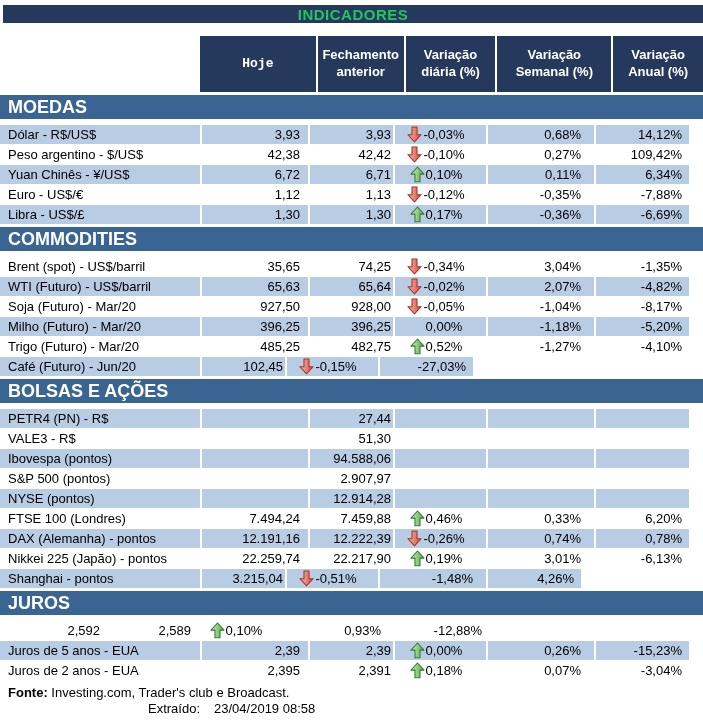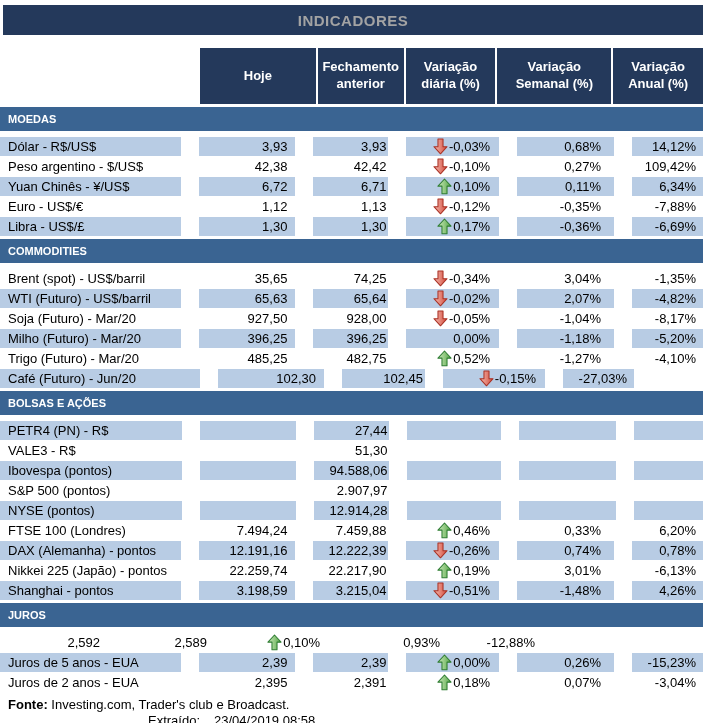--- a/index.html
+++ b/index.html
@@ -2,50 +2,50 @@
 <html style="--navy: #24395B; --band: #3A6492; --stripe: #B8CCE4;"><head>
 <meta charset="utf-8">
 <style>
   html,body{margin:0;padding:0;}
   body{
     width:703px;height:723px;background:#fff;
     font-family:"Liberation Sans","DejaVu Sans",sans-serif;
     color:#000;overflow:hidden;
   }
   .title-bar{
-    margin:5px 0 0 3px;width:700px;height:30px;
-    background:var(--navy);color:#a3a3a3;
+    margin:5px 0 0 3px;width:700px;height:18px;
+    background:var(--navy);color:#22c55e;
     display:flex;align-items:center;justify-content:center;
     font-weight:bold;font-size:15px;letter-spacing:.5px;
     box-sizing:border-box;
   }
   .header-row{
     margin-top:13px;margin-left:200px;display:flex;height:56px;
   }
   .header-cell{
     background:var(--navy);color:#fff;font-weight:bold;font-size:13px;
     display:flex;align-items:center;justify-content:center;text-align:center;
     line-height:1.3;border-left:2px solid #fff;box-sizing:border-box;padding:0 3px;
   }
   .header-cell:first-child{border-left:none;}
   .section-band{
     margin-top:3px;margin-bottom:6px;height:24px;width:703px;
-    background:var(--band);color:#fff;font-weight:bold;font-size:11px;
+    background:var(--band);color:#fff;font-weight:bold;font-size:18px;
     display:flex;align-items:center;padding-left:8px;box-sizing:border-box;
   }
-  .row{display:flex;height:19px;margin-bottom:1px;font-size:13px;gap:16px;}
+  .row{display:flex;height:19px;margin-bottom:1px;font-size:13px;}
   .cell{box-sizing:border-box;display:flex;align-items:center;background:transparent;}
   .cell+.cell{border-left:2px solid #fff;}
   .row.shaded .cell{background:var(--stripe);}
   .c-label{width:200px;padding-left:8px;}
   .c-hoje{width:108px;justify-content:flex-end;padding-right:8px;}
   .c-fech{width:85px;justify-content:flex-end;padding-right:2px;}
-  .c-dia{width:104px;justify-content:flex-end;padding-right:9px;padding-left:0;}
+  .c-dia{width:93px;justify-content:center;padding-right:9px;padding-left:0;}
   .c-sem{width:108px;justify-content:flex-end;padding-right:13px;}
-  .c-ano{width:73px;justify-content:flex-end;padding-right:7px;padding-left:47px;}
+  .c-ano{width:95px;justify-content:flex-end;padding-right:7px;padding-left:47px;}
   .arrow-slot{width:16px;height:18px;display:flex;align-items:center;flex:0 0 16px;}
   .arrow-slot svg{display:block;}
   .footer{margin-top:5px;font-size:13px;line-height:16px;}
   .footer-line1{padding-left:8px;}
   .footer-line2{padding-left:148px;}
   .footer-line2 .date{margin-left:14px;}
   .bold{font-weight:bold;}
   .hidden-defs{position:absolute;width:0;height:0;overflow:hidden;}
 </style>
 </head>
@@ -66,21 +66,21 @@
     </symbol>
     <symbol id="arrow-down-shape" viewBox="0 0 16 18">
       <path d="M8 16.8 L1 9.2 H5.3 V1 H10.7 V9.2 H15 Z" fill="url(#gDown)" stroke="#A93226" stroke-width="1.1" stroke-linejoin="round"></path>
     </symbol>
   </defs>
 </svg>
 
 <div class="title-bar">INDICADORES</div>
 
 <div class="header-row">
-    <div class="header-cell" style="width: 120px;">Hoje</div>
+    <div class="header-cell" style="width: 120px; font-family: Liberation Mono, monospace;">Hoje</div>
     <div class="header-cell" style="width: 91px;">Fechamento anterior</div>
     <div class="header-cell" style="width: 95px;">Variação diária (%)</div>
     <div class="header-cell" style="width: 120px;">Variação Semanal (%)</div>
     <div class="header-cell" style="width: 95px;">Variação Anual (%)</div>
   </div>
 
 <div id="table-body">
     <div class="section-band">MOEDAS</div>
     <div class="row shaded">
     <div class="cell c-label">Dólar - R$/US$</div>
@@ -224,21 +224,20 @@
             <use href="#arrow-up-shape"></use>
           </svg>
         </span>
       <span>0,52%</span>
     </div>
     <div class="cell c-sem">-1,27%</div>
     <div class="cell c-ano">-4,10%</div>
   </div>
     <div class="row shaded">
     <div class="cell c-label">Café (Futuro) - Jun/20</div>
-    <div class="cell c-hoje">102,30</div>
     <div class="cell c-fech">102,45</div>
     <div class="cell c-dia">
       <span class="arrow-slot">
           <svg width="15" height="17" viewBox="0 0 16 18">
             <use href="#arrow-down-shape"></use>
           </svg>
         </span>
       <span>-0,15%</span>
     </div>
     <div class="cell c-ano">-27,03%</div>
@@ -339,21 +338,20 @@
             <use href="#arrow-up-shape"></use>
           </svg>
         </span>
       <span>0,19%</span>
     </div>
     <div class="cell c-sem">3,01%</div>
     <div class="cell c-ano">-6,13%</div>
   </div>
     <div class="row shaded">
     <div class="cell c-label">Shanghai - pontos</div>
-    <div class="cell c-hoje">3.198,59</div>
     <div class="cell c-fech">3.215,04</div>
     <div class="cell c-dia">
       <span class="arrow-slot">
           <svg width="15" height="17" viewBox="0 0 16 18">
             <use href="#arrow-down-shape"></use>
           </svg>
         </span>
       <span>-0,51%</span>
     </div>
     <div class="cell c-sem">-1,48%</div>

